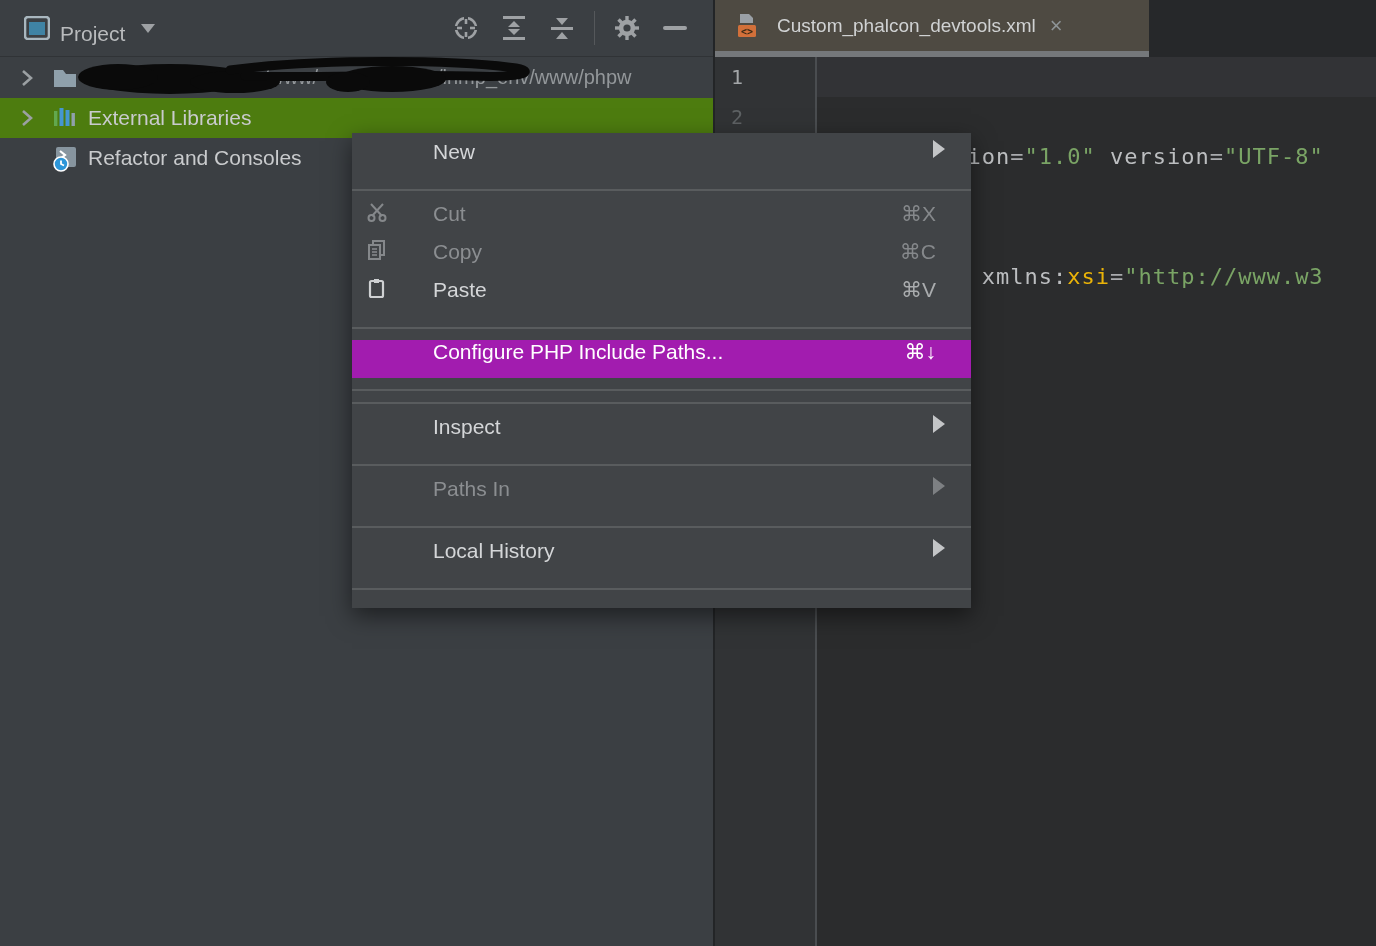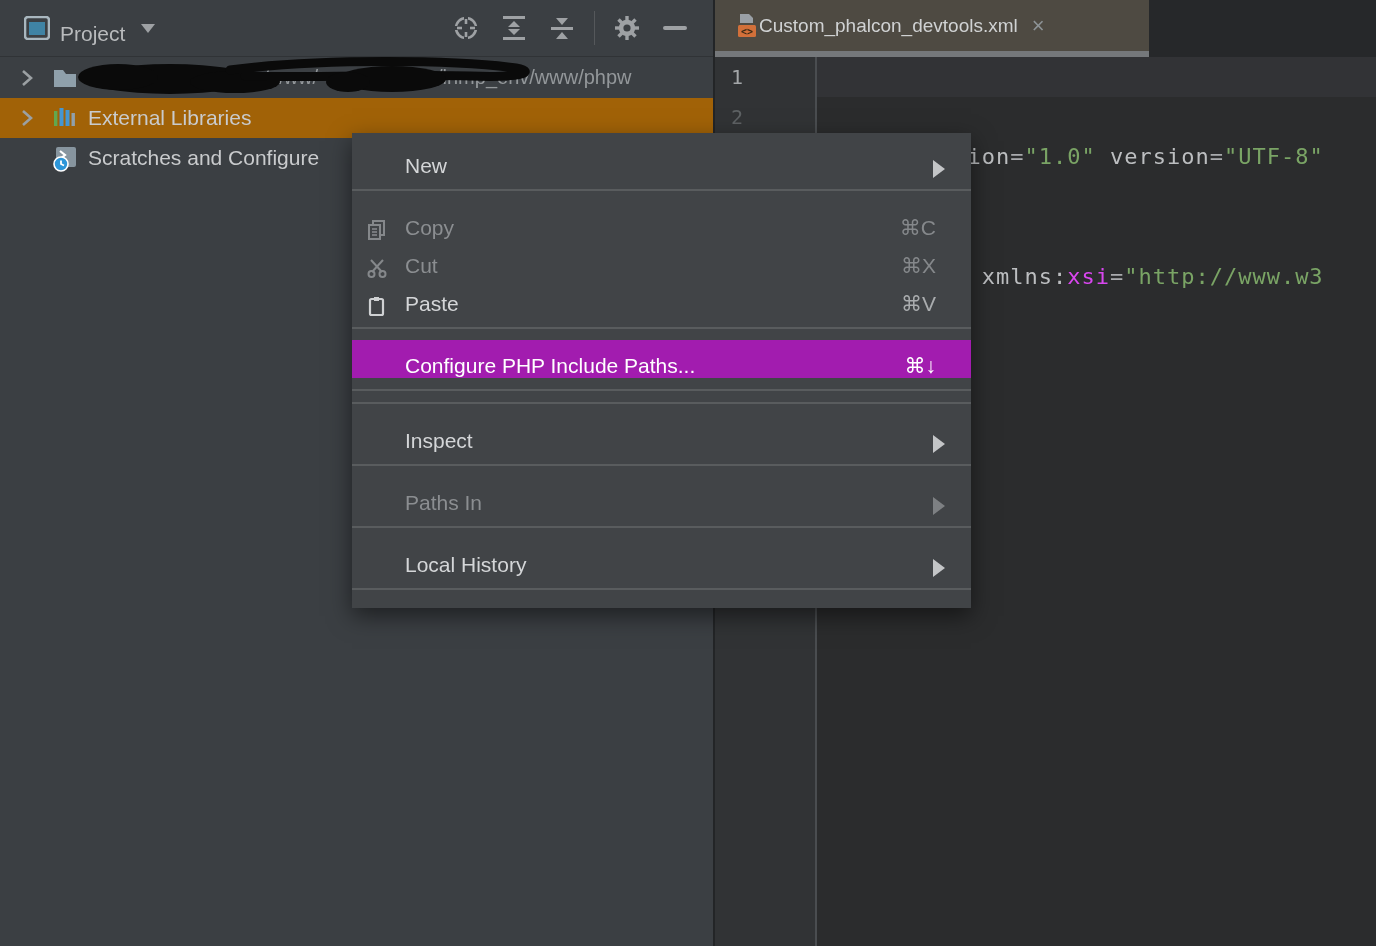--- a/index.html
+++ b/index.html
@@ -17,60 +17,60 @@
               border-right:7px solid transparent; border-top:9px solid #9ea1a4; }
   .hdr-spacer { flex:1; }
   .hdr-icon { width:34px; height:34px; margin:0 7px; display:flex; align-items:center;
               justify-content:center; flex:0 0 auto; }
   .hdr-sep { width:1px; height:34px; background:#55585b; margin:0 8px; flex:0 0 auto; }
   .minimize-bar { width:24px; height:4px; background:#9ea1a4; border-radius:2px; }
   .hdr-pad { width:14px; flex:0 0 auto; }
 
   
   .tree-row { position:absolute; left:0; width:713px; height:40px; display:flex; align-items:center; }
-  .tree-row.selected { background:#a16207; }
+  .tree-row.selected { background:#4d7c0f; }
   .chev { margin-left:16px; width:22px; flex:0 0 auto; display:flex; align-items:center; justify-content:center; }
   .no-chev { margin-left:16px; width:22px; flex:0 0 auto; }
   .tree-icon { margin-left:14px; width:26px; height:26px; flex:0 0 auto; position:relative; }
   .tree-label { margin-left:10px; font-size:21px; color:#c9cbcd; white-space:pre; }
   .path-text { position:absolute; font-size:20px; color:#93979a; white-space:pre; top:8px; }
   .scribble { position:absolute; left:0; top:0; overflow:visible; }
 
   
   .editor-area { position:absolute; left:713px; top:0; width:663px; height:946px; background:#2b2c2d;
                  border-left:2px solid #232527; }
   .tab-bar { position:absolute; left:0; top:0; width:100%; height:57px; background:#26282a; }
   .tab { position:absolute; left:0; top:0; width:434px; height:51px; background:#4e4a42;
          display:flex; align-items:center; }
   .tab-underline { position:absolute; left:0; top:51px; width:434px; height:6px; background:#75787b; }
   .xml-file-icon { margin-left:22px; width:22px; height:26px; flex:0 0 auto; }
-  .tab-label { margin-left:0; font-size:19px; color:#d0d2d3; white-space:nowrap; }
+  .tab-label { margin-left:18px; font-size:19px; color:#d0d2d3; white-space:nowrap; }
   .tab-close { margin-left:14px; font-size:22px; color:#8d9396; line-height:1; }
 
   .caret-line { position:absolute; left:0; top:57px; width:100%; height:40px; background:#323336; }
   .gutter { position:absolute; left:0; top:57px; width:102px; height:889px; background:#313335;
             border-right:2px solid #4a4d50; }
   .ln { position:absolute; left:16px; width:24px; font-family:"DejaVu Sans Mono",monospace;
         font-size:20px; line-height:40px; }
   .ln1 { top:0; color:#a4a7a9; }
   .ln2 { top:40px; color:#5e6264; }
 
   .code { position:absolute; left:110px; top:57px; right:0; font-family:"DejaVu Sans Mono",monospace;
           font-size:22px; letter-spacing:1px; line-height:40px; white-space:pre; overflow:hidden; }
   .code-line { height:40px; }
   .tok-tag    { color:#d6a24e; }
   .tok-attr   { color:#bcbec0; }
   .tok-plain  { color:#a9abad; }
   .tok-string { color:#7aa465; }
-  .tok-ns     { color:#d946ef; }
+  .tok-ns     { color:#eab308; }
 
   
   .context-menu { position:absolute; left:352px; top:133px; width:619px; background:#414447;
                   padding:7px 0; box-shadow:0 8px 22px rgba(0,0,0,0.5); z-index:10; }
-  .menu-item { height:38px; display:flex; align-items:flex-end; padding-left:14px; padding-right:26px; }
+  .menu-item { height:38px; display:flex; align-items:flex-start; padding-left:14px; padding-right:26px;gap:28px; }
   .mi-icon { width:30px; height:20px; flex:0 0 auto; display:flex; align-items:center; }
   .mi-label { margin-left:9px; font-size:21px; color:#d4d6d8; white-space:pre; }
   .menu-item.disabled .mi-label { color:#8b8e91; }
   .mi-shortcut { margin-left:auto; font-size:21px; color:#a9acae; padding-right:9px; }
   .menu-item.disabled .mi-shortcut { color:#85888b; }
   .mi-arrow { margin-left:auto; width:0; height:0; border-top:9px solid transparent;
               border-bottom:9px solid transparent; border-left:12px solid #c3c5c7; }
   .menu-item.disabled .mi-arrow { border-left-color:#7d8083; }
   .menu-item.highlighted { background:#a21caf; }
   .menu-item.highlighted .mi-label, .menu-item.highlighted .mi-shortcut { color:#ffffff; }
@@ -182,21 +182,21 @@
     <div class="tree-row" style="top:138px;">
       <span class="no-chev"></span>
       <span class="tree-icon">
         <svg width="28" height="28" viewBox="0 0 28 28">
           <rect x="4" y="2" width="20" height="20" rx="2" fill="#87959f"></rect>
           <polyline points="8,6 13,10 8,14" fill="none" stroke="#ffffff" stroke-width="2.2"></polyline>
           <circle cx="9" cy="19" r="7" fill="#2d96d8" stroke="#ffffff" stroke-width="1.6"></circle>
           <polyline points="9,15.5 9,19 12,20.5" fill="none" stroke="#ffffff" stroke-width="1.8"></polyline>
         </svg>
       </span>
-      <span class="tree-label">Scratches and Configure</span>
+      <span class="tree-label">Refactor and Consoles</span>
     </div>
   </div>
 
   <div class="editor-area">
     <div class="tab-bar">
       <div class="tab">
         <svg class="xml-file-icon" viewBox="0 0 22 26">
           <path d="M3 1 h9 l4 4 v5 h-13 z" fill="#9aa0a6"></path>
           <rect x="1" y="12" width="18" height="12" rx="1.5" fill="#d2703a"></rect>
           <text x="10" y="21.5" font-size="10" font-family="DejaVu Sans Mono, monospace" font-weight="bold" fill="#3a2a16" text-anchor="middle">&lt;&gt;</text>
@@ -222,48 +222,48 @@
 
   <div class="context-menu">
 
     <div class="menu-item">
       <span class="mi-icon"></span>
       <span class="mi-label">New</span>
       <span class="mi-arrow"></span>
     </div>
 
     <div class="menu-sep"></div>
+
+    <div class="menu-item disabled">
+      <span class="mi-icon">
+        <svg width="22" height="22" viewBox="0 0 22 22">
+          <line x1="5" y1="3" x2="16" y2="15" stroke="#85888b" stroke-width="2"></line>
+          <line x1="17" y1="3" x2="6" y2="15" stroke="#85888b" stroke-width="2"></line>
+          <circle cx="5.5" cy="17" r="3" fill="none" stroke="#85888b" stroke-width="2"></circle>
+          <circle cx="16.5" cy="17" r="3" fill="none" stroke="#85888b" stroke-width="2"></circle>
+        </svg>
+      </span>
+      <span class="mi-label">Cut</span>
+      <span class="mi-shortcut">⌘X</span>
+    </div>
 
     <div class="menu-item disabled">
       <span class="mi-icon">
         <svg width="22" height="22" viewBox="0 0 22 22">
           <rect x="7" y="2" width="11" height="14" fill="none" stroke="#85888b" stroke-width="2"></rect>
           <rect x="3" y="6" width="11" height="14" fill="#414447" stroke="#85888b" stroke-width="2"></rect>
           <line x1="6" y1="10" x2="11" y2="10" stroke="#85888b" stroke-width="1.6"></line>
           <line x1="6" y1="13" x2="11" y2="13" stroke="#85888b" stroke-width="1.6"></line>
           <line x1="6" y1="16" x2="11" y2="16" stroke="#85888b" stroke-width="1.6"></line>
         </svg>
       </span>
       <span class="mi-label">Copy</span>
       <span class="mi-shortcut">⌘C</span>
     </div>
 
-    <div class="menu-item disabled">
-      <span class="mi-icon">
-        <svg width="22" height="22" viewBox="0 0 22 22">
-          <line x1="5" y1="3" x2="16" y2="15" stroke="#85888b" stroke-width="2"></line>
-          <line x1="17" y1="3" x2="6" y2="15" stroke="#85888b" stroke-width="2"></line>
-          <circle cx="5.5" cy="17" r="3" fill="none" stroke="#85888b" stroke-width="2"></circle>
-          <circle cx="16.5" cy="17" r="3" fill="none" stroke="#85888b" stroke-width="2"></circle>
-        </svg>
-      </span>
-      <span class="mi-label">Cut</span>
-      <span class="mi-shortcut">⌘X</span>
-    </div>
-
     <div class="menu-item">
       <span class="mi-icon">
         <svg width="22" height="22" viewBox="0 0 22 22">
           <rect x="4" y="4" width="13" height="16" rx="1.5" fill="none" stroke="#cfd1d3" stroke-width="2.2"></rect>
           <rect x="8" y="2" width="5" height="4" fill="#cfd1d3"></rect>
         </svg>
       </span>
       <span class="mi-label">Paste</span>
       <span class="mi-shortcut">⌘V</span>
     </div>

